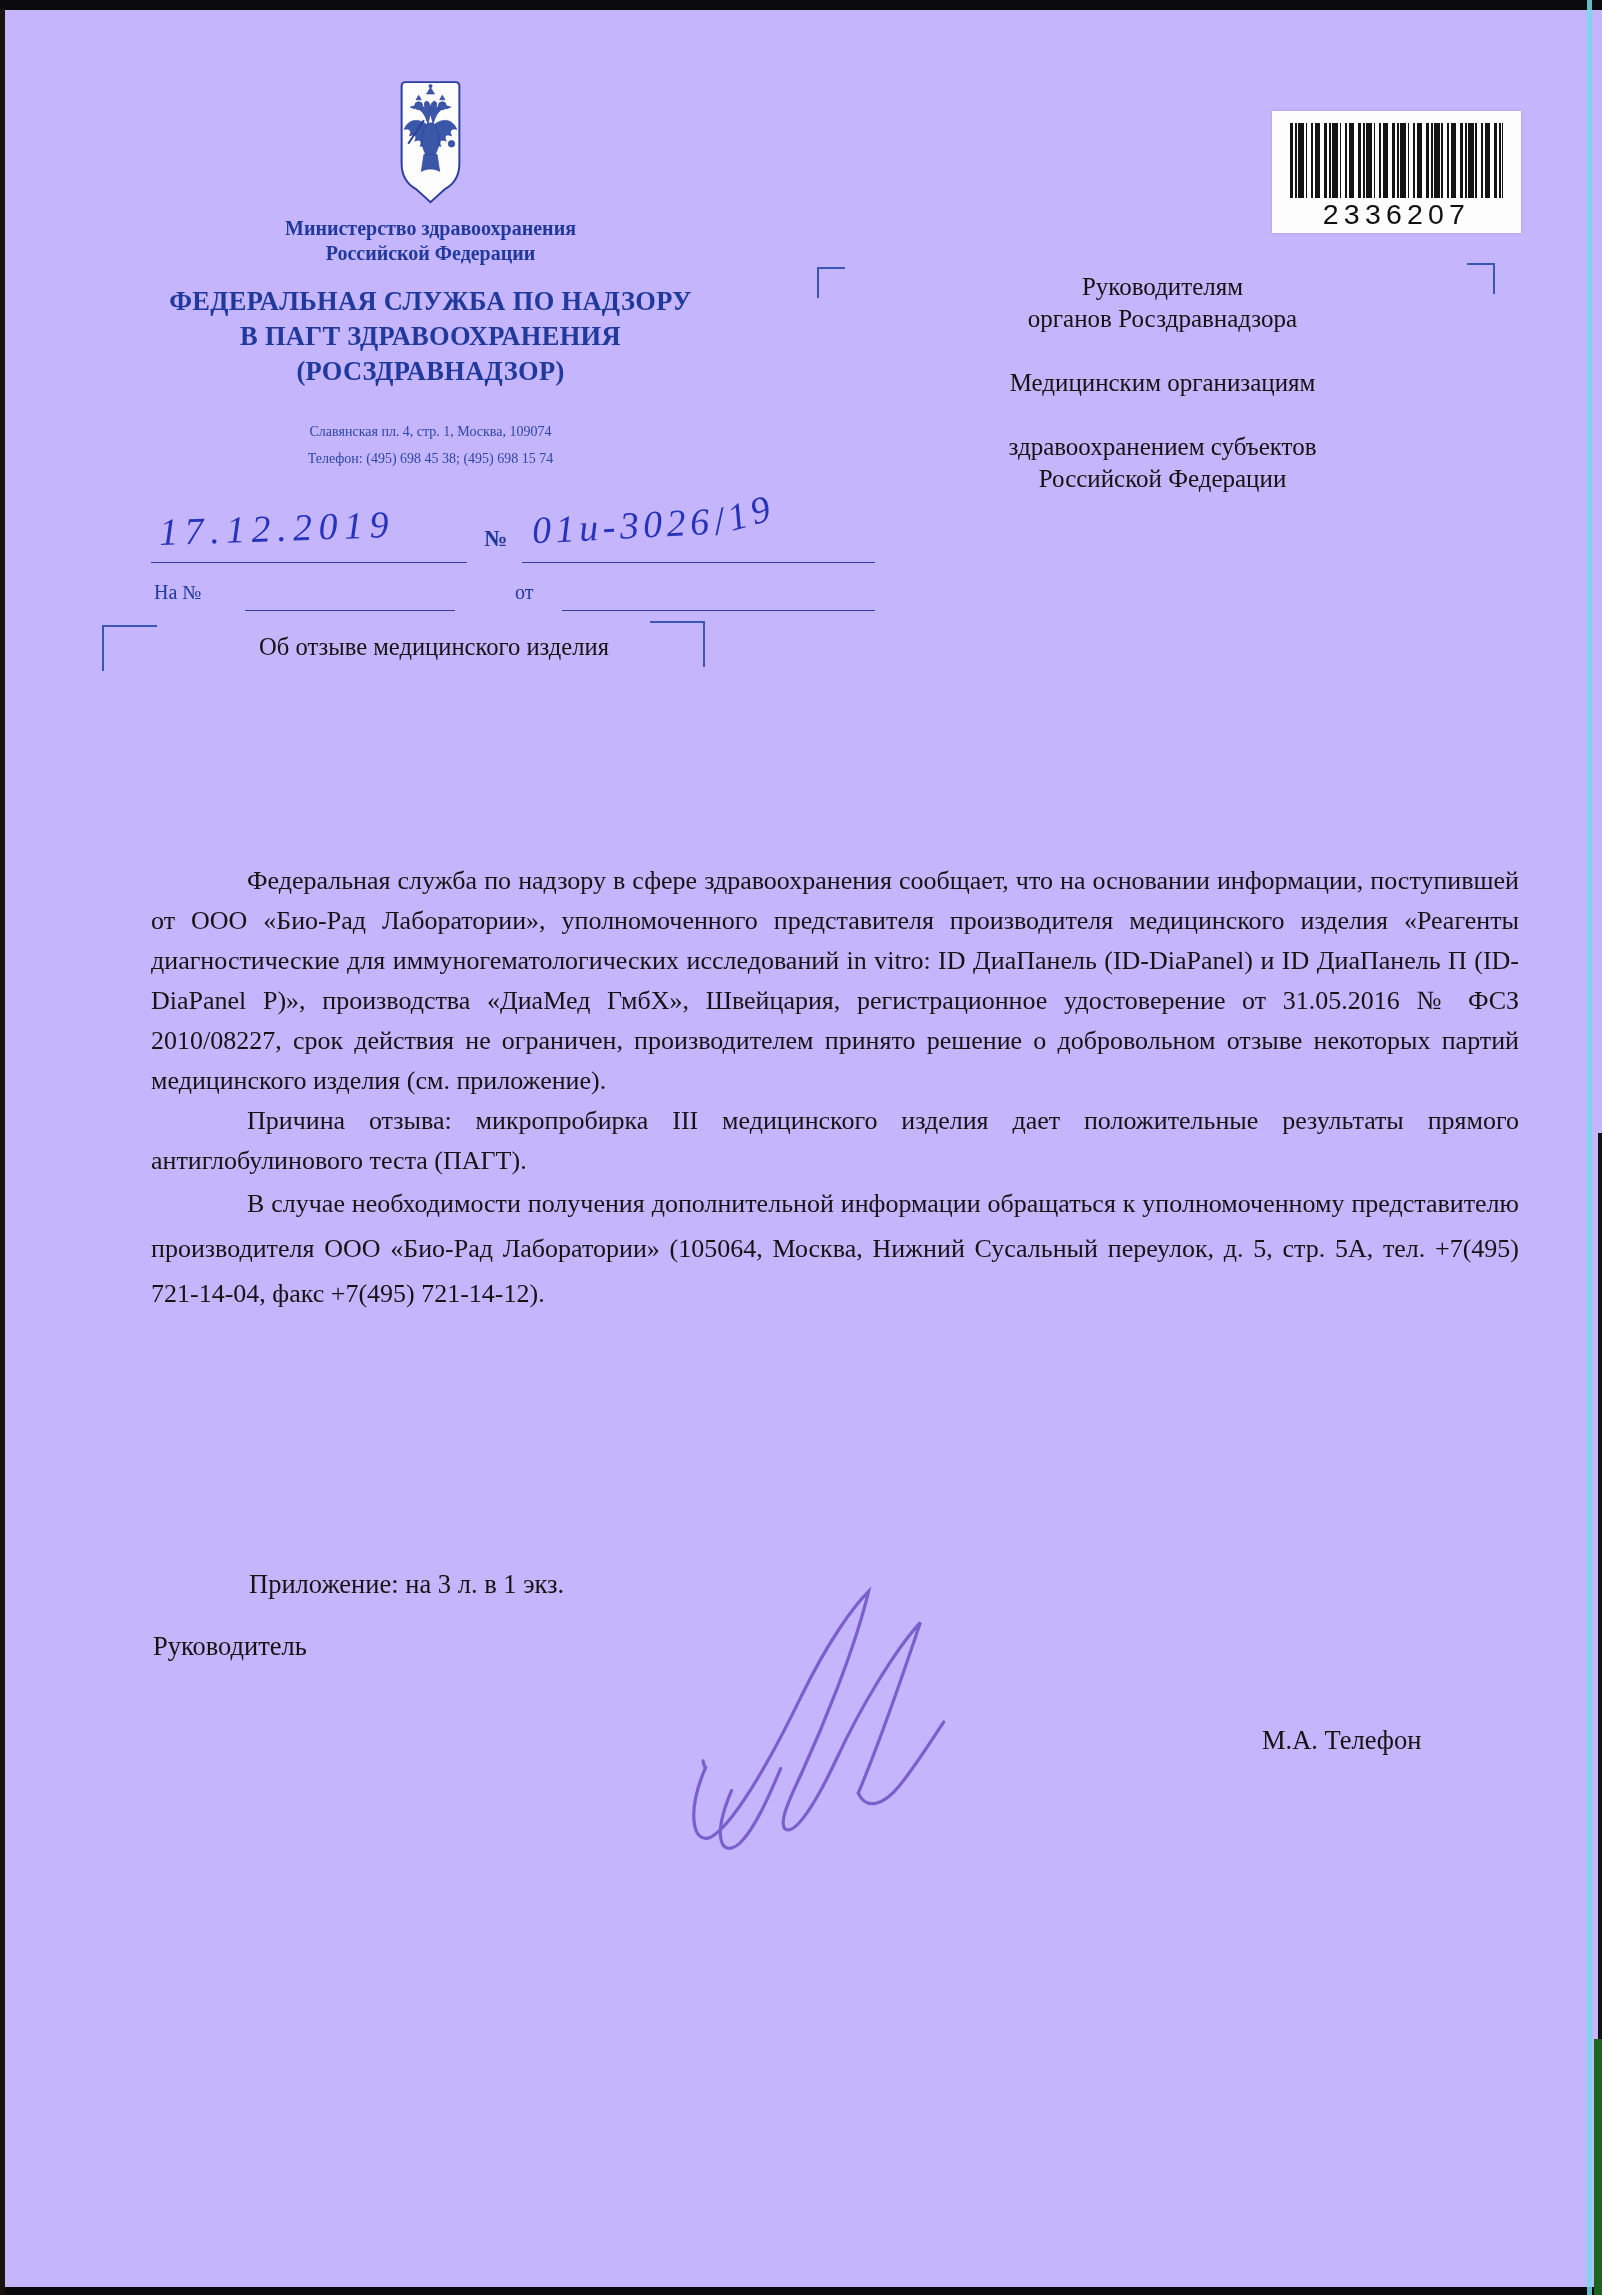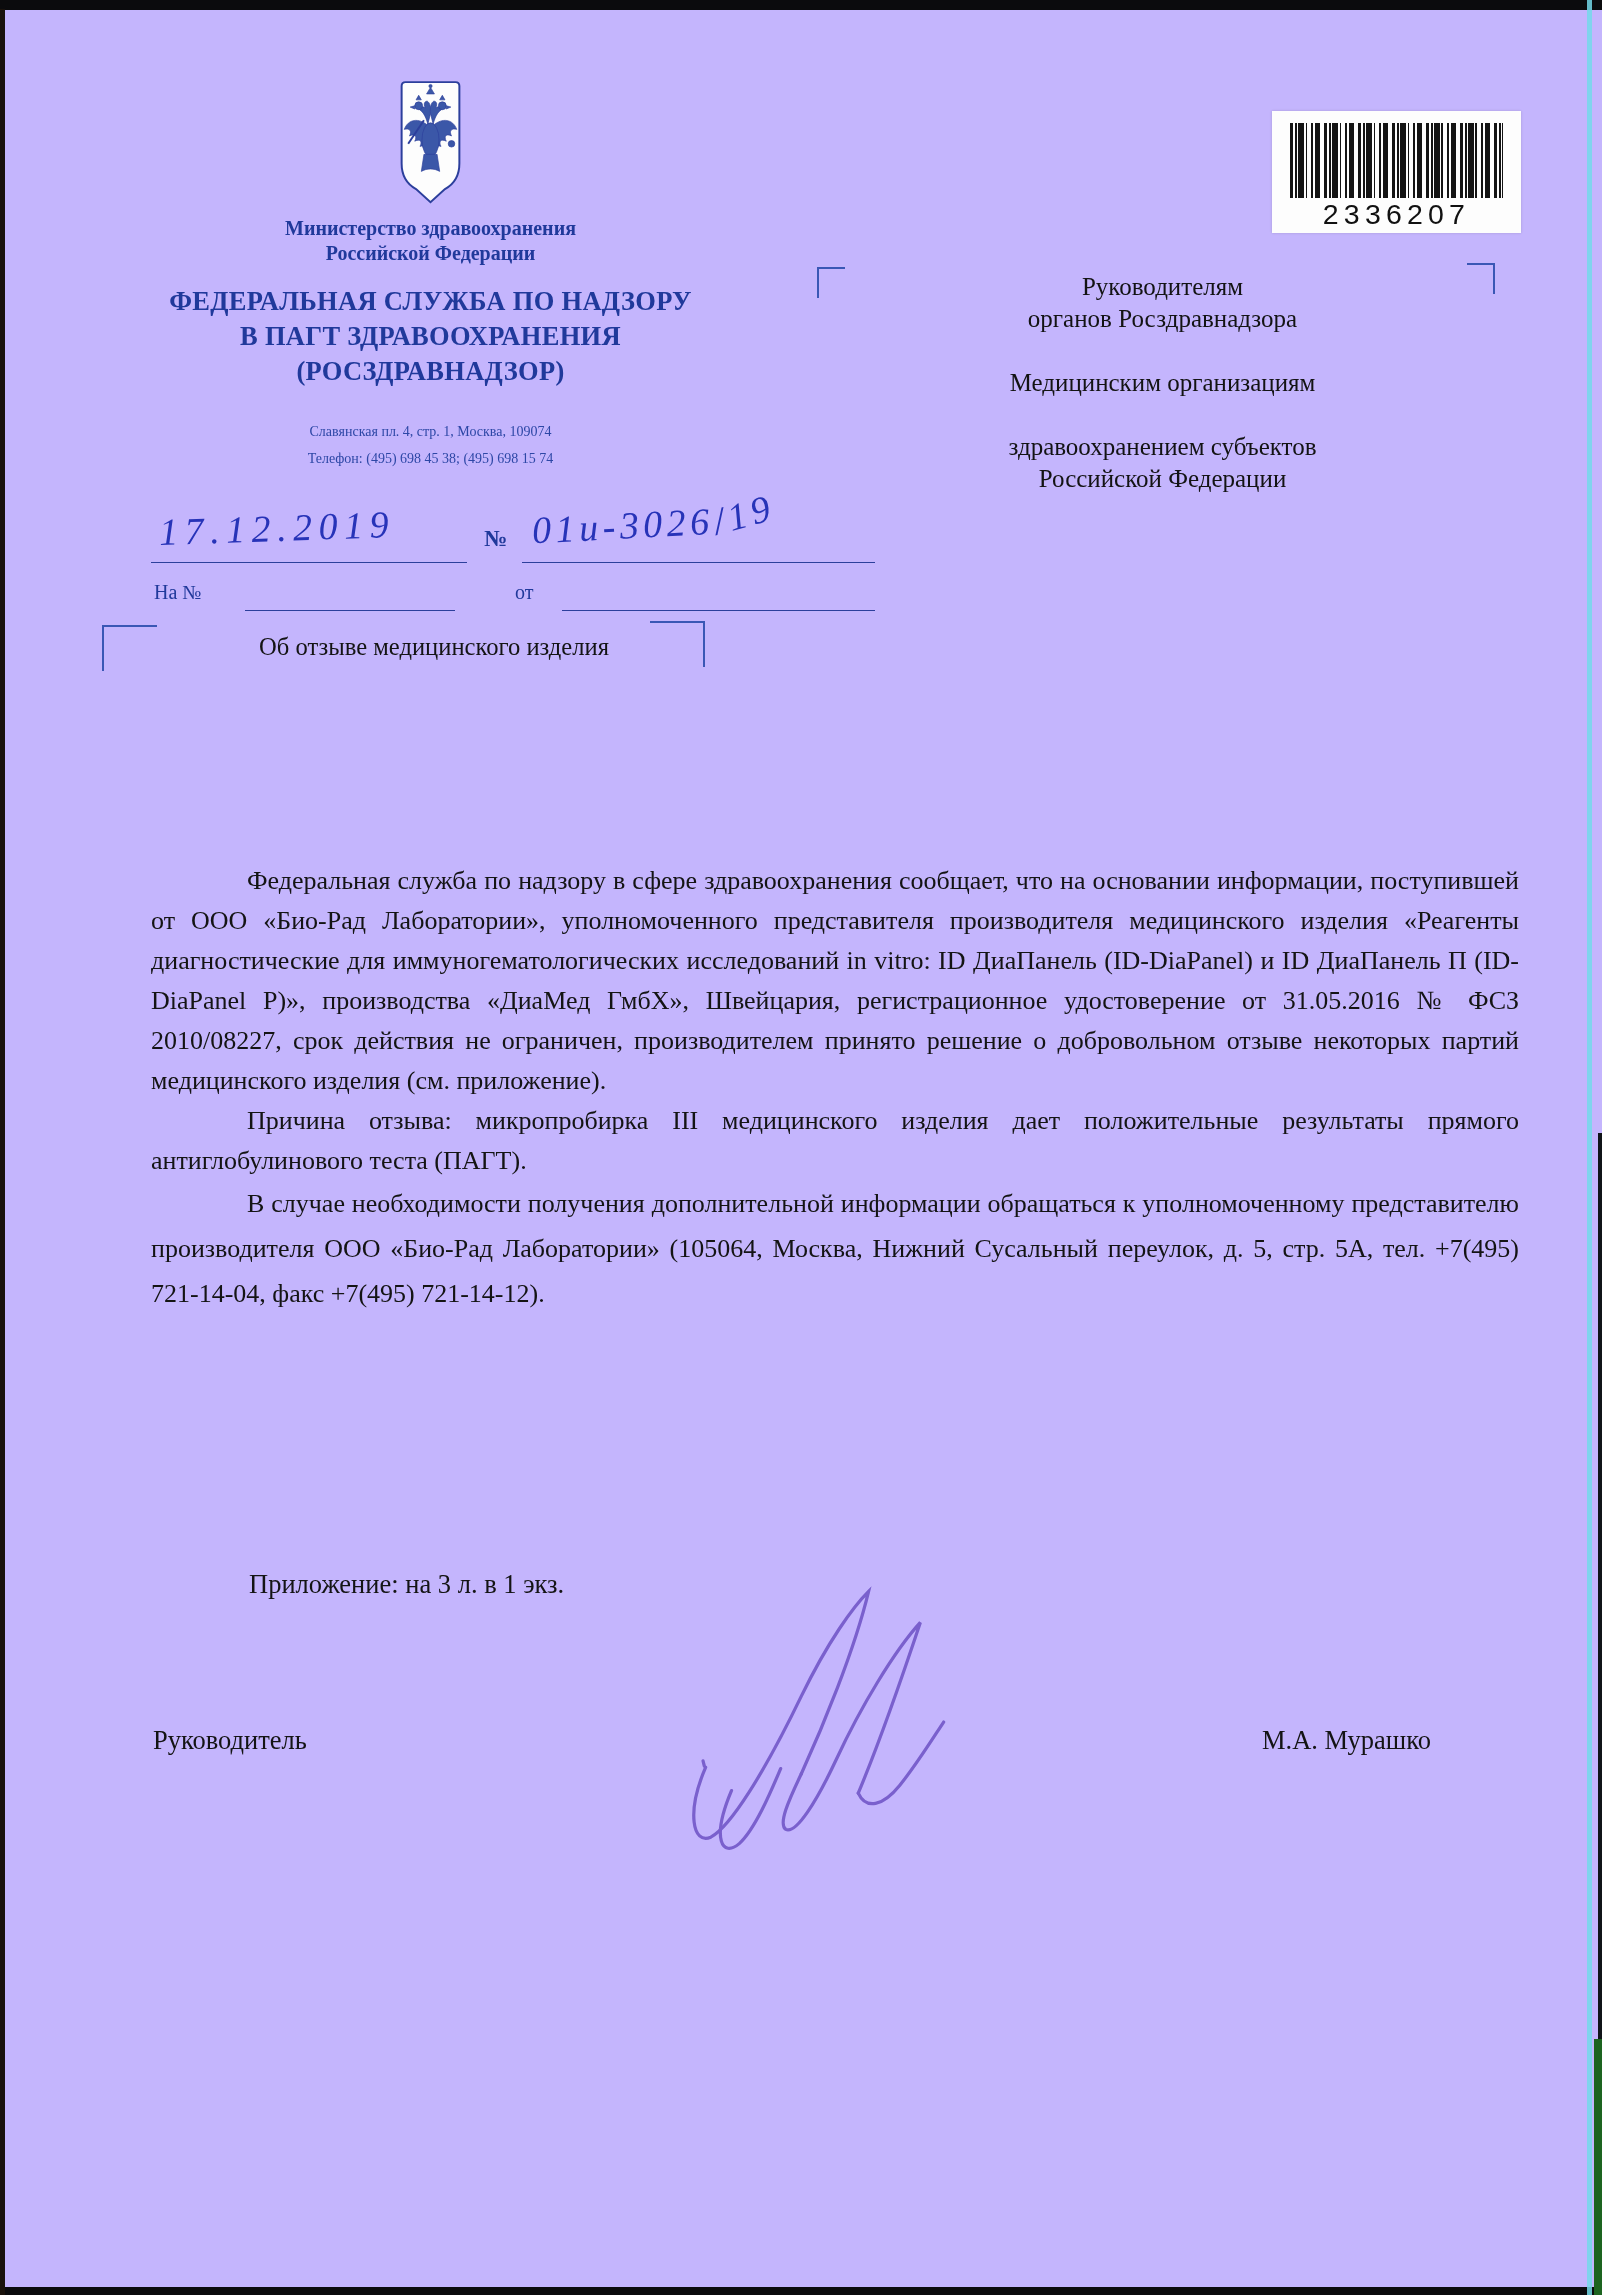--- a/index.html
+++ b/index.html
@@ -63,21 +63,21 @@
   .barcode-num{position:absolute;left:0;top:87px;width:100%;text-align:center;
     font-family:"Liberation Sans",sans-serif;font-size:28.5px;letter-spacing:5.2px;color:#111;}
 
   
   .body-text{position:absolute;left:151px;top:861px;width:1368px;font-size:26px;line-height:40px;text-align:justify;color:#141414;}
   .body-text p{margin:0;text-indent:96px;}
   .body-text p.p3{line-height:45px;}
   .attachment{position:absolute;left:249px;top:1569px;font-size:26.5px;color:#141414;}
 
   
-  .signoff-title{position:absolute;left:153px;top:1725px;font-size:26.5px;color:#141414;}
+  .signoff-title{position:absolute;left:153px;top:1631px;font-size:26.5px;color:#141414;}
   .signoff-name{position:absolute;left:1262px;top:1725px;width:259px;font-size:26.5px;color:#141414;}
   .signature{position:absolute;left:628px;top:1573px;}
 </style>
 </head>
 <body>
 
 <div class="page">
 
   <div class="edge-top"></div>
   <div class="edge-bottom"></div>
@@ -160,21 +160,21 @@
 
   <div class="body-text">
     <p>Федеральная служба по надзору в сфере здравоохранения сообщает, что на основании информации, поступившей от ООО «Био-Рад Лаборатории», уполномоченного представителя производителя медицинского изделия «Реагенты диагностические для иммуногематологических исследований in vitro: ID ДиаПанель (ID-DiaPanel) и ID ДиаПанель П (ID-DiaPanel P)», производства «ДиаМед ГмбХ», Швейцария, регистрационное удостоверение от 31.05.2016 № ФСЗ 2010/08227, срок действия не ограничен, производителем принято решение о добровольном отзыве некоторых партий медицинского изделия (см. приложение).</p>
     <p>Причина отзыва: микропробирка III медицинского изделия дает положительные результаты прямого антиглобулинового теста (ПАГТ).</p>
     <p class="p3">В случае необходимости получения дополнительной информации обращаться к уполномоченному представителю производителя ООО «Био-Рад Лаборатории» (105064, Москва, Нижний Сусальный переулок, д. 5, стр. 5А, тел. +7(495) 721-14-04, факс +7(495) 721-14-12).</p>
   </div>
 
   <div class="attachment">Приложение: на 3 л. в 1 экз.</div>
 
   <div class="signoff-title">Руководитель</div>
-  <div class="signoff-name">М.А. Мурашко</div>
+  <div class="signoff-name">М.А. Телефон</div>
 
   <svg class="signature" width="401" height="311" viewBox="0 0 620 480">
     <g fill="none" stroke="#7257c8" stroke-width="5" stroke-linecap="round" opacity="0.9">
       <path d="M120,300 C90,370 100,420 128,408 C158,392 210,310 268,190 C310,104 348,52 372,28 C350,120 300,240 268,310"></path>
       <path d="M268,310 C248,352 232,388 244,396 C260,404 292,352 322,288 C360,206 412,120 452,76 C424,160 386,268 356,340"></path>
       <path d="M160,336 C128,412 146,440 172,418 C196,396 220,340 236,302"></path>
       <path d="M356,340 C368,366 394,360 420,328 C446,296 472,254 488,230"></path>
       <path d="M118,298 l-2,-8"></path>
     </g>
   </svg>

